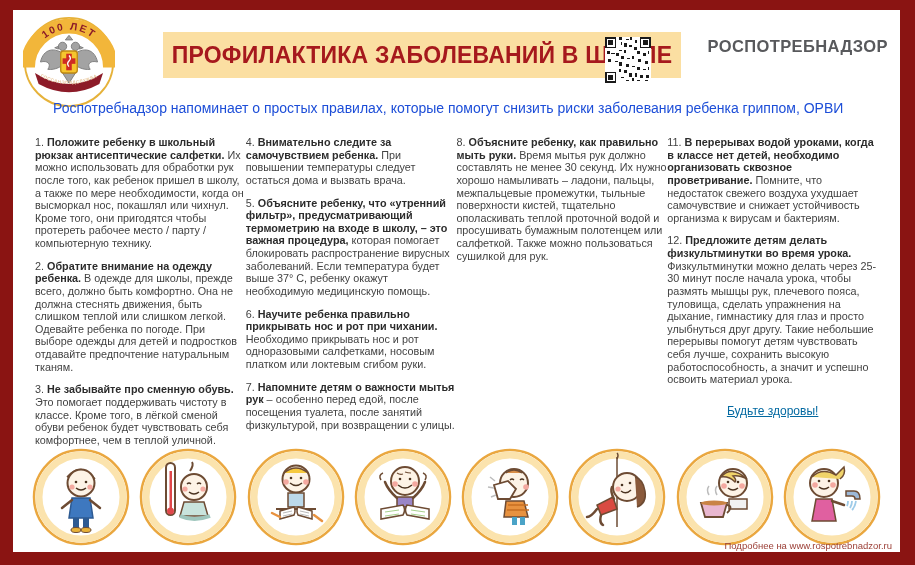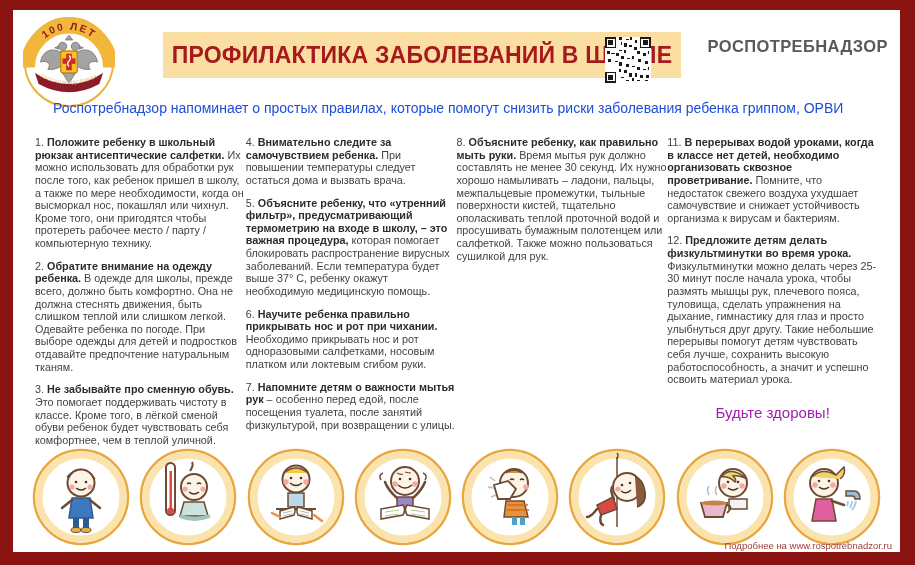--- a/index.html
+++ b/index.html
@@ -34,21 +34,21 @@
   }
   
   .columns{
     position:absolute;top:126px;left:22px;right:22px;height:312px;
     display:grid;grid-template-columns:repeat(4,1fr);
     font-size:10.8px;line-height:1.17;color:#424242;overflow:hidden;
   }
   .tip{margin:0 0 10px 0;}
   .tip b{color:#2c2c2c;}
   .closing{
-    text-align:center;color:#a21caf;font-size:15px;margin-top:18px;
+    text-align:center;color:#0369a1;font-size:12px;margin-top:18px;text-decoration:underline;
   }
   
   .circles{
     position:absolute;left:18px;right:18px;top:436px;height:101px;
     display:flex;justify-content:space-between;align-items:center;
   }
   .circle{width:100px;height:100px;flex:0 0 auto;}
   .more-link{
     position:absolute;right:8px;bottom:1px;font-size:9.5px;color:#9c4038;
   }

